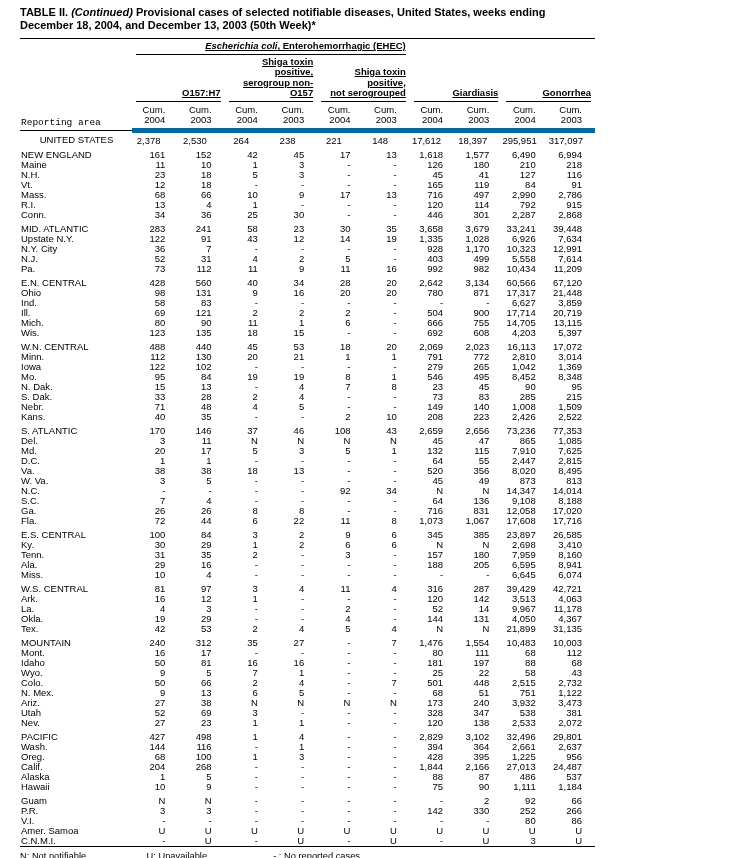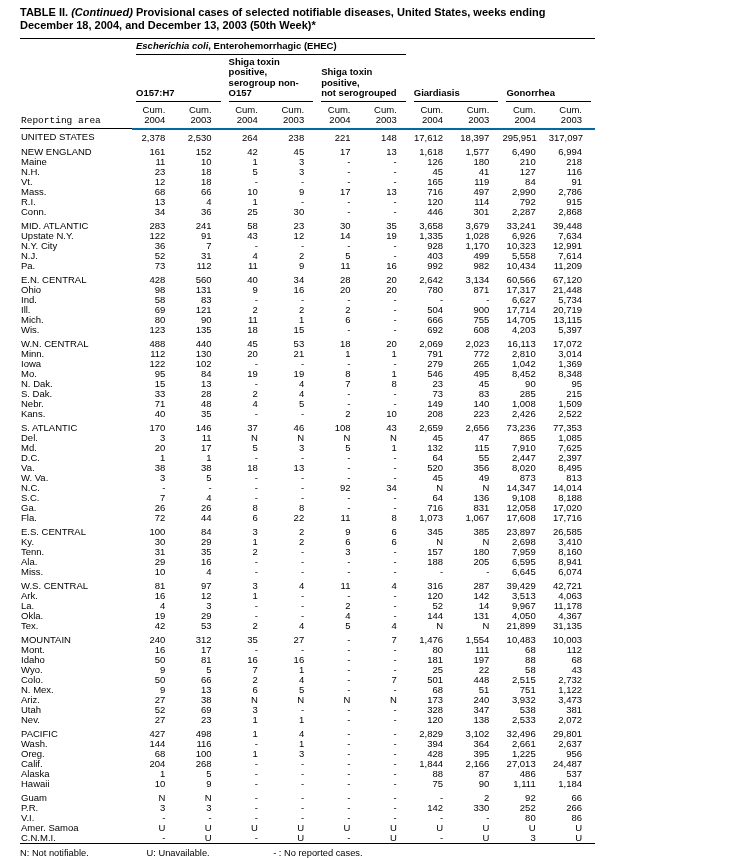--- a/index.html
+++ b/index.html
@@ -11,28 +11,28 @@
   .b { font-weight: bold; }
   .i { font-style: italic; }
 
   table.stats { width: 100%; border-collapse: collapse; table-layout: fixed;
                 border-top: 1px solid #000; border-bottom: 1px solid #000; }
   col.c-area { width: 112px; }
 
   th { font-weight: normal; font-size: 9.5px; padding: 0; vertical-align: bottom; }
   .th-area { text-align: left; padding: 0 0 2px 1px; border-bottom: 1px solid #000; font-family: Liberation Mono, monospace; }
   .th-ehec, .th-sub, .th-disease { font-weight: bold; }
-  .grp-rule { border-bottom: 1px solid #000; margin: 0 4px; padding: 2px 0 2px; text-align: left; line-height: 10.5px; }
-  .cum-th { border-bottom: 2px solid #0369a1; text-align: right; padding: 3px 13px 2px 0; line-height: 10.5px; }
+  .grp-rule { border-bottom: 1px solid #000; margin: 0 4px; padding: 2px 0 2px; text-align: right; line-height: 10.5px; text-decoration: underline; }
+  .cum-th { border-bottom: 5px solid #0369a1; text-align: right; padding: 3px 13px 2px 0; line-height: 10.5px; }
 
   tbody td { font-size: 9.5px; line-height: 10px; padding: 0; white-space: nowrap; overflow: hidden; }
   td.area { text-align: left; padding-left: 1px; }
   td.val  { text-align: right; padding-right: 13px; }
   tr.spacer td { height: 4px; line-height: 4px; font-size: 2px; }
-  tbody tr.first td { padding-top: 3px; }
+  tbody tr.first td { padding-top: 3px; text-align: center; }
 
   .footnotes { font-size: 9.3px; line-height: 11.5px; margin-top: 4px; }
   .legend span { display: inline-block; min-width: 124px; }
 </style>
 </head>
 <body>
 
 <div class="page">
 
   <div class="title"><span class="b">TABLE II.</span> <span class="b i">(Continued)</span> <span class="b">Provisional cases of selected notifiable diseases, United States, weeks ending December 18, 2004, and December 13, 2003 (50th Week)*</span></div>
@@ -327,21 +327,21 @@
           <td class="area">Ind.</td>
           <td class="val">58</td>
           <td class="val">83</td>
           <td class="val">-</td>
           <td class="val">-</td>
           <td class="val">-</td>
           <td class="val">-</td>
           <td class="val">-</td>
           <td class="val">-</td>
           <td class="val">6,627</td>
-          <td class="val">5,734</td>
+          <td class="val">3,859</td>
         </tr>
         <tr>
           <td class="area">Ill.</td>
           <td class="val">69</td>
           <td class="val">121</td>
           <td class="val">2</td>
           <td class="val">2</td>
           <td class="val">2</td>
           <td class="val">-</td>
           <td class="val">504</td>
@@ -528,21 +528,21 @@
           <td class="area">D.C.</td>
           <td class="val">1</td>
           <td class="val">1</td>
           <td class="val">-</td>
           <td class="val">-</td>
           <td class="val">-</td>
           <td class="val">-</td>
           <td class="val">64</td>
           <td class="val">55</td>
           <td class="val">2,447</td>
-          <td class="val">2,397</td>
+          <td class="val">2,815</td>
         </tr>
         <tr>
           <td class="area">Va.</td>
           <td class="val">38</td>
           <td class="val">38</td>
           <td class="val">18</td>
           <td class="val">13</td>
           <td class="val">-</td>
           <td class="val">-</td>
           <td class="val">520</td>

